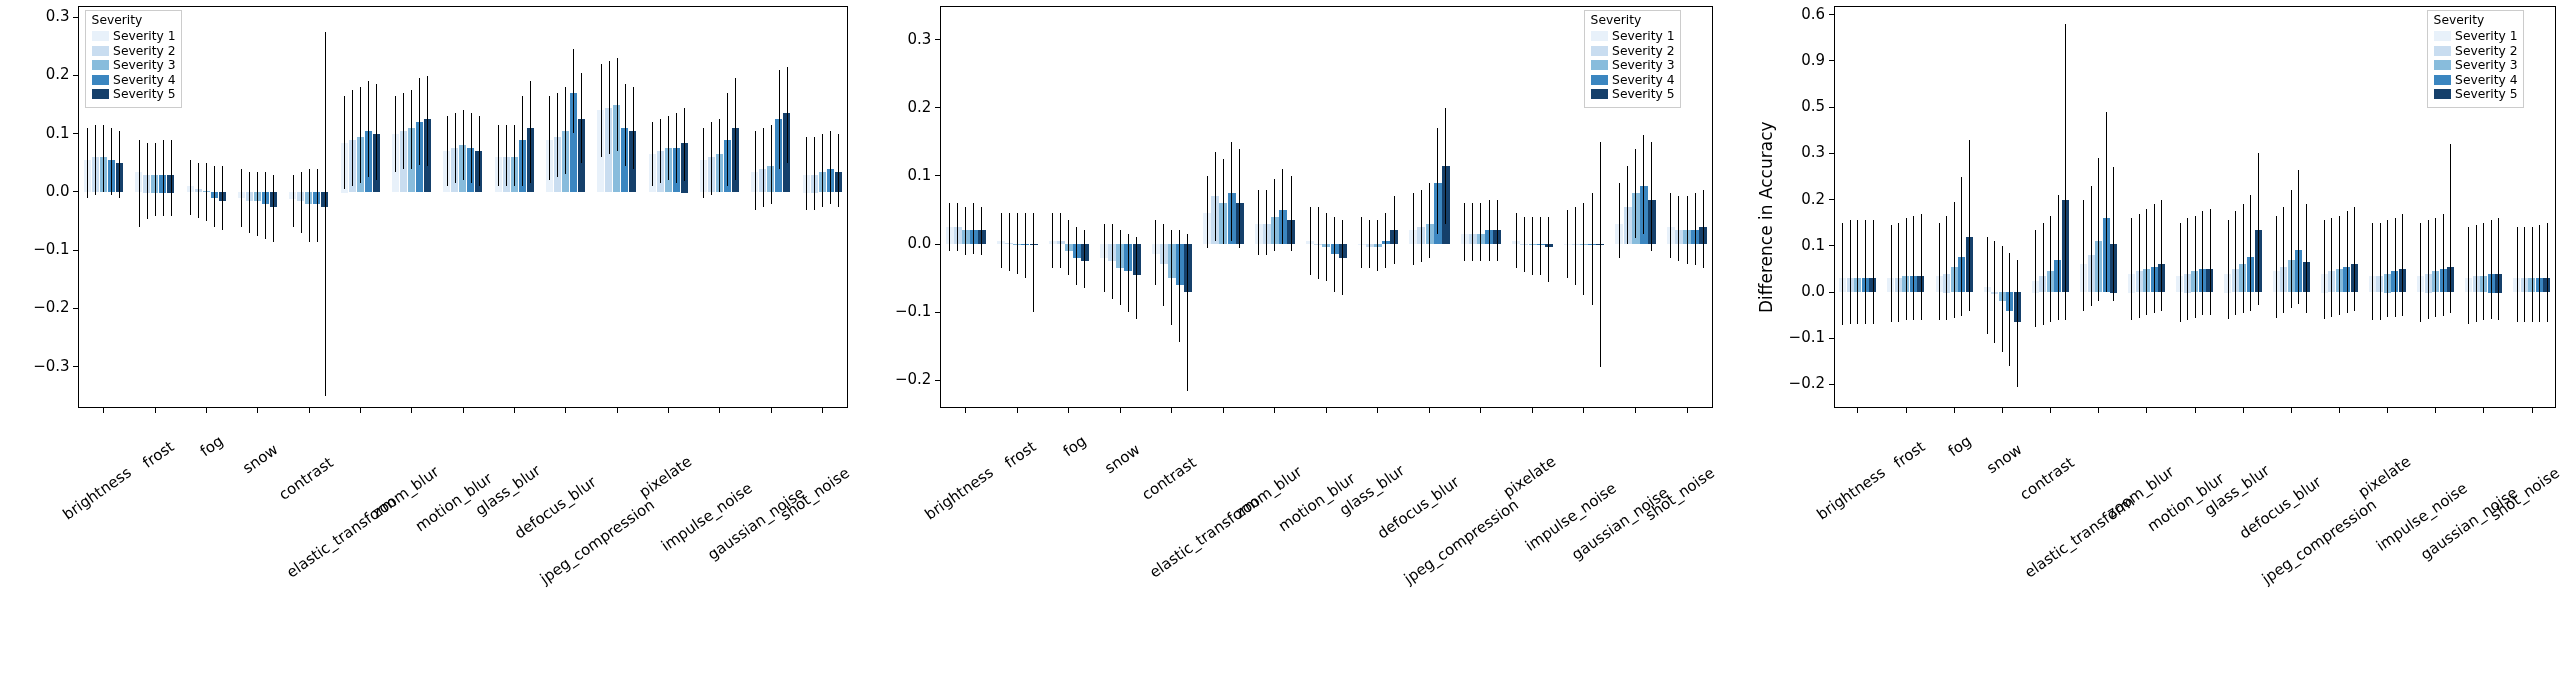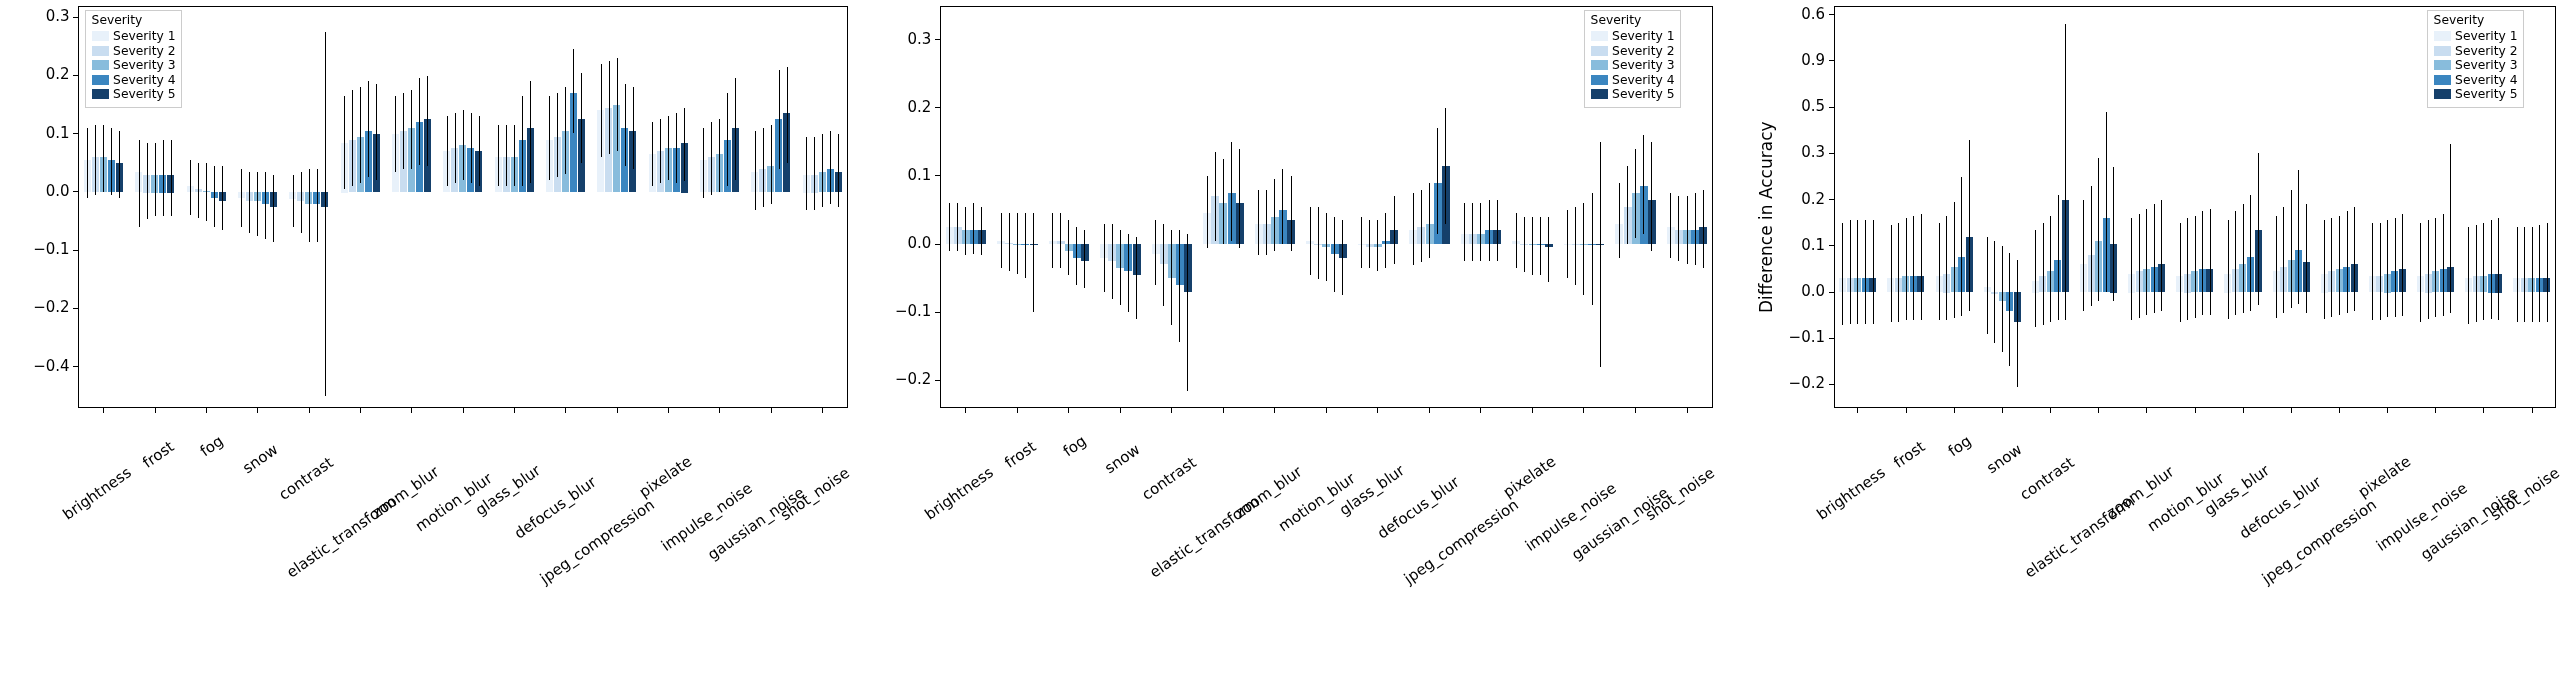--- a/index.html
+++ b/index.html
@@ -108,21 +108,21 @@
     display: inline-block;
   }
 </style>
 </head>
 <body>
 
 <div class="page">
   <div class="panel" id="panel-0">
       <div class="axes-box" style="left: 78px; top: 5.6px; width: 770px; height: 402px;"></div>
       <div class="ytick-mark" style="left: 73px; top: 366px;"></div>
-      <div class="ytick" style="left: 5.6px; top: 357px; width: 64px;">−0.4</div>
+      <div class="ytick" style="left: 5.6px; top: 357px; width: 64px;">−0.3</div>
       <div class="ytick-mark" style="left: 73px; top: 308px;"></div>
       <div class="ytick" style="left: 5.6px; top: 298px; width: 64px;">−0.2</div>
       <div class="ytick-mark" style="left: 73px; top: 250px;"></div>
       <div class="ytick" style="left: 5.6px; top: 240px; width: 64px;">−0.1</div>
       <div class="ytick-mark" style="left: 73px; top: 191px;"></div>
       <div class="ytick" style="left: 5.6px; top: 182px; width: 64px;">0.0</div>
       <div class="ytick-mark" style="left: 73px; top: 133px;"></div>
       <div class="ytick" style="left: 5.6px; top: 124px; width: 64px;">0.1</div>
       <div class="ytick-mark" style="left: 73px; top: 75px;"></div>
       <div class="ytick" style="left: 5.6px; top: 65px; width: 64px;">0.2</div>

